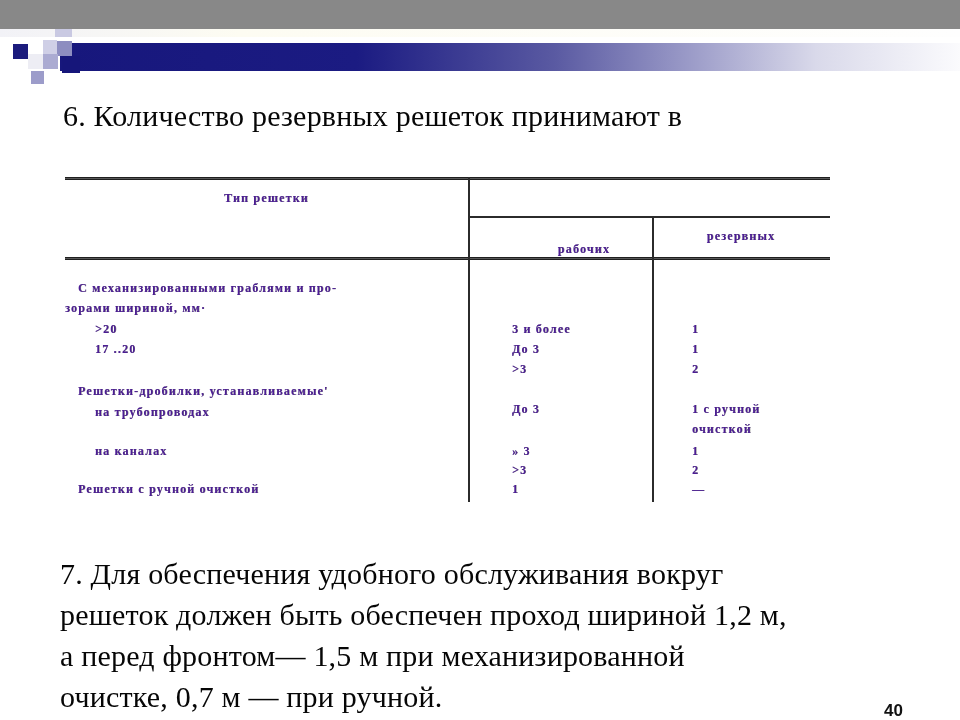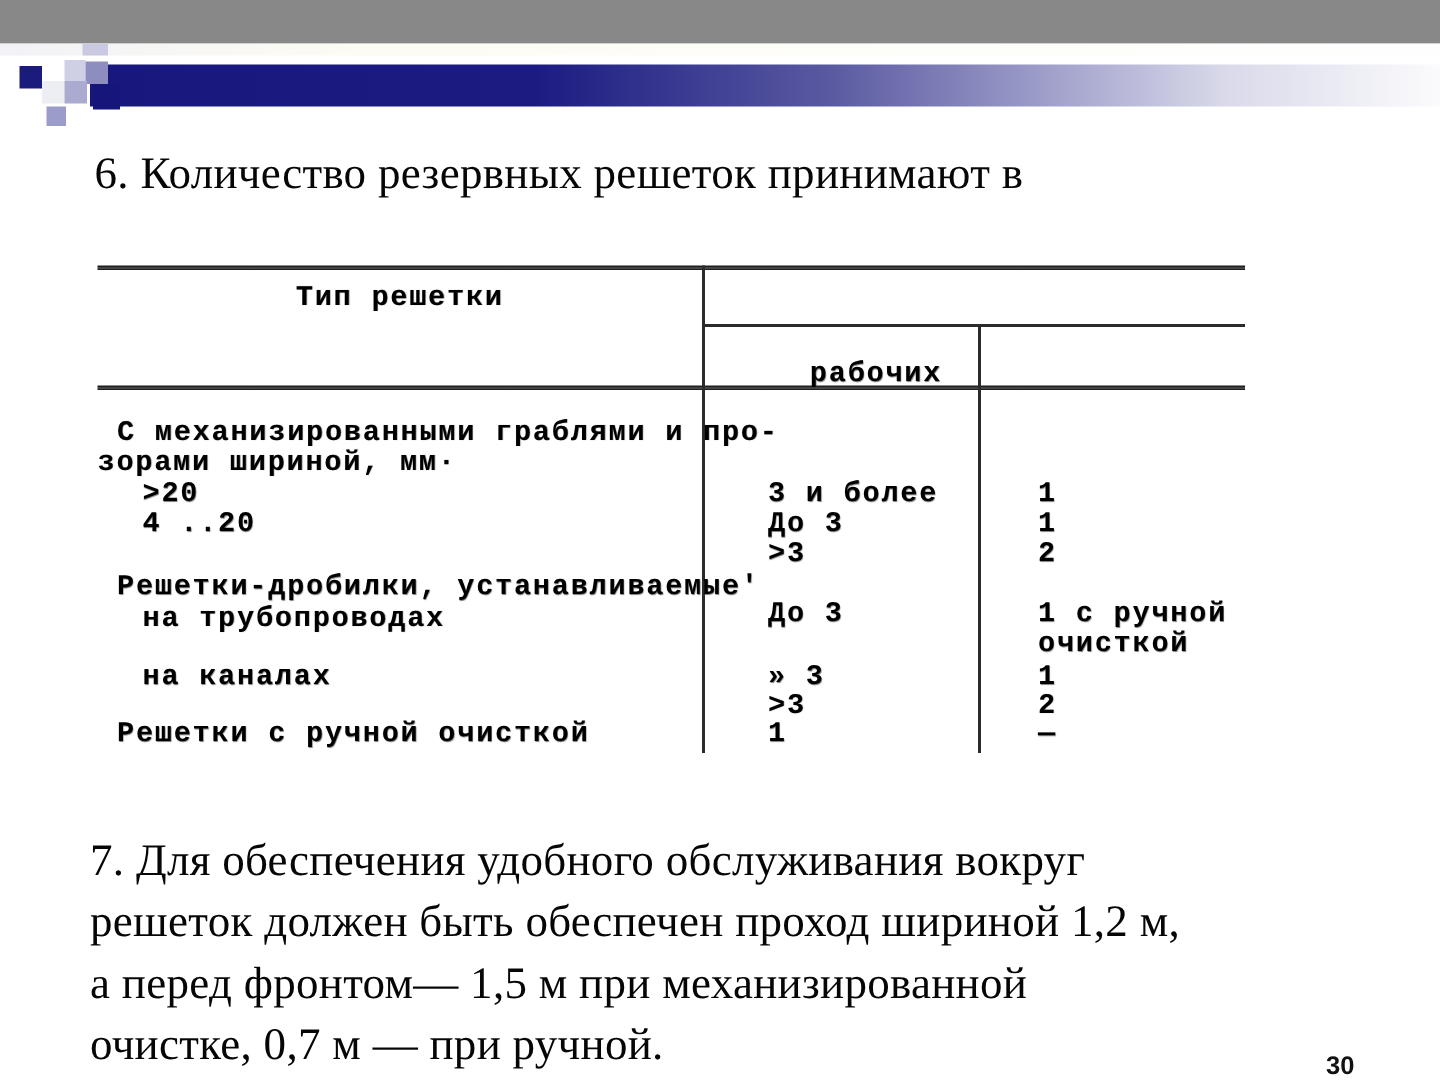--- a/index.html
+++ b/index.html
@@ -35,24 +35,24 @@
     color:#060606;
     font-size:30px;
     letter-spacing:0.2px;
     white-space:nowrap;
   }
   .para .line{height:38px;line-height:38px;}
   .para7 .line{height:41px;line-height:41px;}
   
   .scan{
     position:absolute;left:65px;top:140px;width:765px;height:340px;
-    font-family:Liberation Mono, monospace;
+    font-family:Liberation Serif, serif;
     font-weight:700;
-    font-size:19px;
-    color:#000000;
+    font-size:12px;
+    color:#4c1d95;
     letter-spacing:1.2px;
     text-shadow:0.4px 0.4px 0.6px rgba(60,60,60,0.65);
   }
   .hline{position:absolute;background:#2b2b2b;height:2px;}
   .hline.thick{height:3px;background:linear-gradient(to bottom,#1f1f1f 35%,#6a6a6a 55%,#1f1f1f 80%);}
   .vline{position:absolute;background:#2b2b2b;width:2px;}
   .tcell{position:absolute;white-space:nowrap;line-height:18px;}
   .tcenter{text-align:center;}
   
   .pagenum{
@@ -84,29 +84,30 @@
   <div class="scan">
 
     <div class="hline thick" style="left:0;top:8px;width:765px;"></div>
     <div class="hline" style="left:403px;top:47px;width:362px;"></div>
     <div class="hline thick" style="left:0;top:88px;width:765px;"></div>
     <div class="vline" style="left:403px;top:8px;height:325px;"></div>
     <div class="vline" style="left:587px;top:47px;height:286px;"></div>
 
     <div class="tcell tcenter" style="left:0;top:20px;width:403px;">Тип решетки</div>
     <div class="tcell tcenter" style="left:403px;top:71px;width:184px;padding-left:24px;">рабочих</div>
+    <div class="tcell tcenter" style="left:587px;top:58px;width:178px;">резервных</div>
 
     <div class="tcell" style="left:13px;top:110px;">С механизированными граблями и про-</div>
     <div class="tcell" style="left:0;top:130px;">зорами шириной, мм·</div>
 
     <div class="tcell" style="left:30px;top:151px;">&gt;20</div>
     <div class="tcell" style="left:447px;top:151px;">3 и более</div>
     <div class="tcell" style="left:627px;top:151px;">1</div>
 
-    <div class="tcell" style="left:30px;top:171px;">4 ..20</div>
+    <div class="tcell" style="left:30px;top:171px;">17 ..20</div>
     <div class="tcell" style="left:447px;top:171px;">До 3</div>
     <div class="tcell" style="left:627px;top:171px;">1</div>
 
     <div class="tcell" style="left:447px;top:191px;">&gt;3</div>
     <div class="tcell" style="left:627px;top:191px;">2</div>
 
     <div class="tcell" style="left:13px;top:213px;">Решетки-дробилки,   устанавливаемые'</div>
 
     <div class="tcell" style="left:30px;top:234px;">на трубопроводах</div>
     <div class="tcell" style="left:447px;top:231px;">До 3</div>
@@ -125,15 +126,15 @@
     <div class="tcell" style="left:627px;top:311px;">—</div>
   </div>
 
   <div class="para para7" style="left:60px;top:524px;">
     <div class="line">7. Для обеспечения удобного обслуживания вокруг</div>
     <div class="line">решеток должен быть обеспечен проход шириной 1,2 м,</div>
     <div class="line">а перед фронтом— 1,5 м при механизированной</div>
     <div class="line">очистке, 0,7 м — при ручной.</div>
   </div>
 
-  <div class="pagenum">30</div>
+  <div class="pagenum">40</div>
 
 </div>
 
 </body></html>

